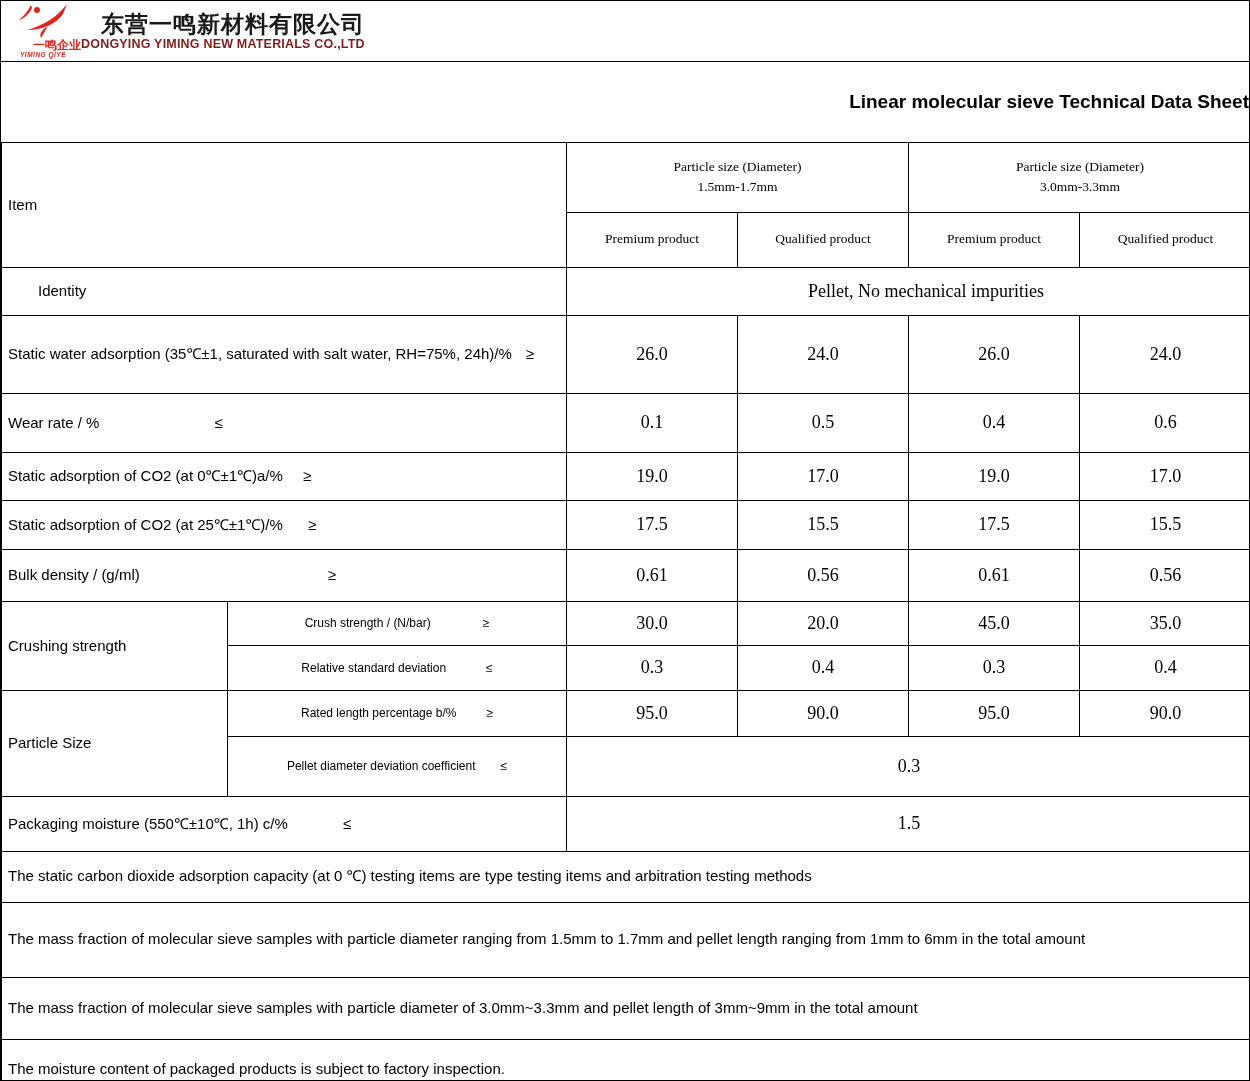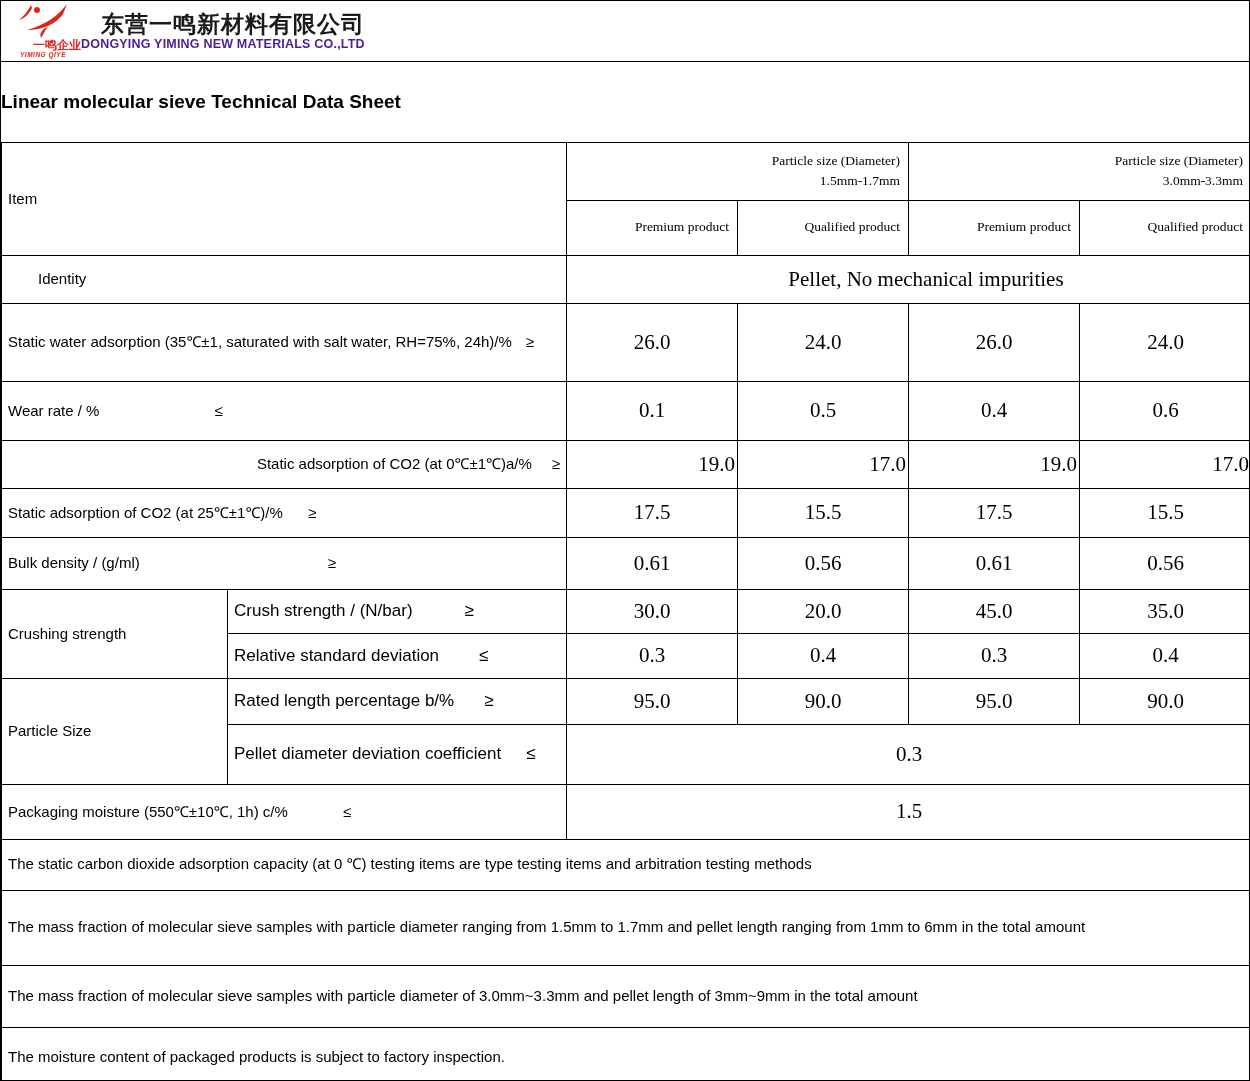--- a/index.html
+++ b/index.html
@@ -9,38 +9,38 @@
     border: 1px solid #000; position: relative; overflow: hidden;
   }
   
   .logo-band { height: 61px; border-bottom: 1px solid #000; display: flex; align-items: center; padding-left: 14px; }
   .logo-mark { width: 56px; display: flex; flex-direction: column; align-items: center; margin-right: 10px; }
   .logo-mark svg { display: block; }
   .logo-cn { color: #e0231c; font-size: 12px; font-weight: bold; line-height: 1; margin-top: 1px; white-space: nowrap; margin-left: 28px; }
   .logo-en { color: #e0231c; font-size: 6.5px; font-weight: bold; letter-spacing: .5px; line-height: 1.2; font-style: italic; white-space: nowrap; }
   .company { display: flex; flex-direction: column; justify-content: center; }
   .company-cn { font-size: 23px; font-weight: 600; letter-spacing: 1px; line-height: 1.15; color: #1a1a1a; margin-left: 20px; }
-  .company-en { font-size: 12.5px; font-weight: bold; color: #4c1d95; letter-spacing: .2px; }
-  
-  .title-band { height: 80px; display: flex; align-items: center; justify-content: flex-start; }
+  .company-en { font-size: 12.5px; font-weight: bold; color: #7f1d1d; letter-spacing: .2px; }
+  
+  .title-band { height: 80px; display: flex; align-items: center; justify-content: flex-end; }
   .title { font-size: 19px; font-weight: bold; }
   
   table { border-collapse: collapse; table-layout: fixed; width: 1250px; }
   td { border: 1px solid #000; vertical-align: middle; overflow: hidden; }
   td.lbl { text-align: left; padding: 4px 6px; font-size: 15px; line-height: 1.45; }
-  td.sub { text-align: left; padding: 4px 6px; font-size: 17px; }
-  td.hdr { text-align: right; font-family: "Liberation Serif", serif; font-size: 13.5px; line-height: 1.5; padding: 8px; }
-  td.val { text-align: center; font-family: "Liberation Serif", serif; font-size: 21px; padding: 2px; }
+  td.sub { text-align: center; padding: 4px 6px; font-size: 12px; }
+  td.hdr { text-align: center; font-family: "Liberation Serif", serif; font-size: 13.5px; line-height: 1.5; padding: 14px; }
+  td.val { text-align: center; font-family: "Liberation Serif", serif; font-size: 18px; padding: 2px; }
   
   tr.h-g1 td { height: 45px; }
   tr.h-g2 td { height: 55px; }
   tr.h-identity td { height: 48px; padding-left: 36px; }
   tr.h-sw td { height: 78px; }
   tr.h-wear td { height: 59px; margin-left: 32px; }
-  tr.h-co2a td { height: 48px; text-align: right; }
+  tr.h-co2a td { height: 48px; }
   tr.h-co2b td { height: 49px; }
   tr.h-bulk td { height: 52px; }
   tr.h-crush td { height: 44px; }
   tr.h-rsd td { height: 45px; }
   tr.h-rated td { height: 46px; }
   tr.h-pellet td { height: 60px; }
   tr.h-pack td { height: 55px; }
   tr.h-n1 td { height: 51px; }
   tr.h-n2 td { height: 75px; }
   tr.h-n3 td { height: 62px; }

